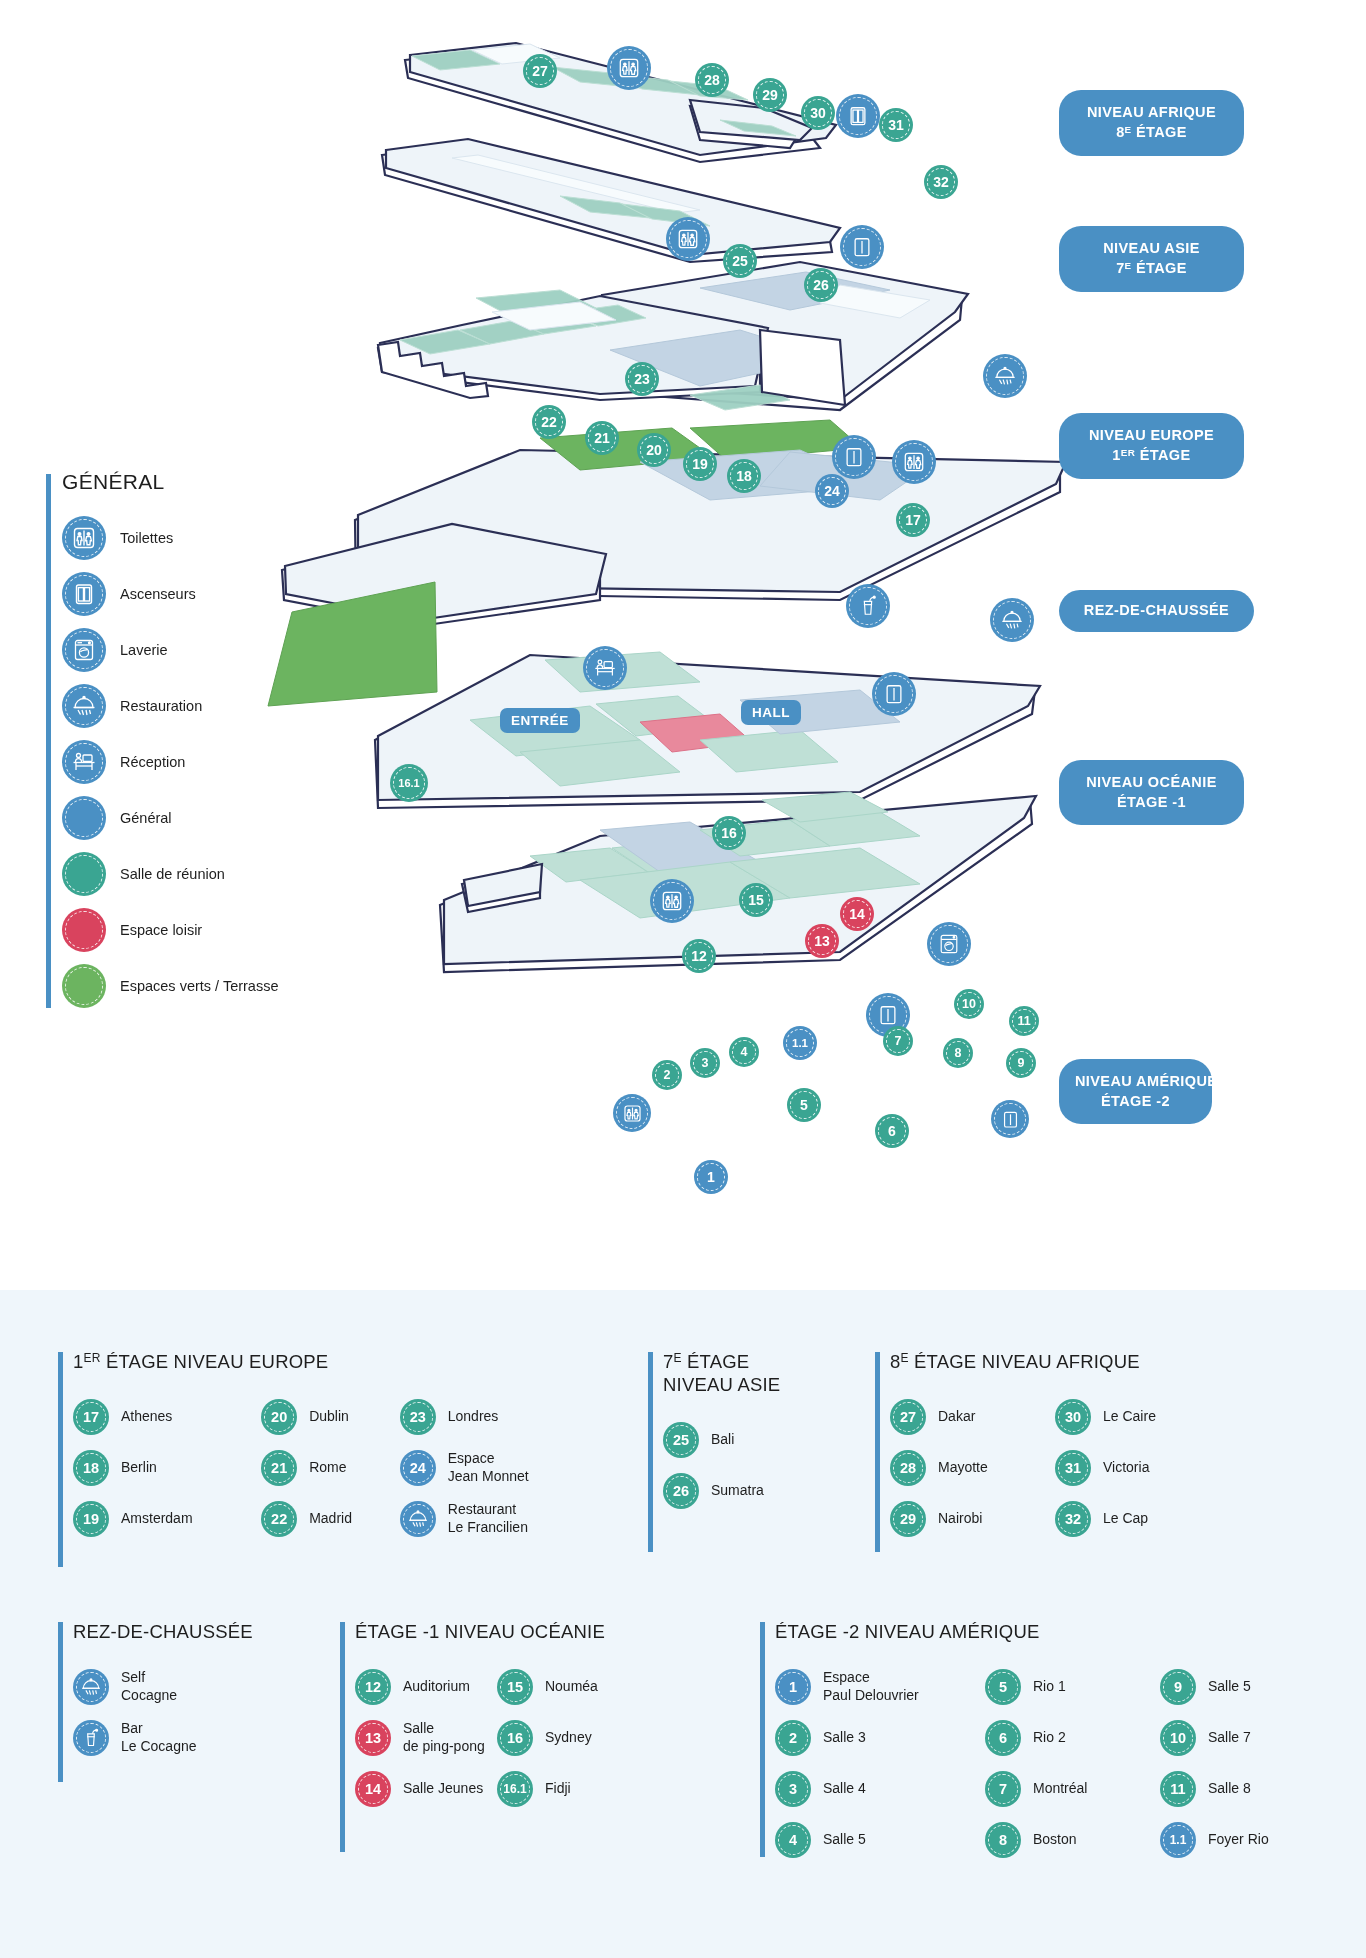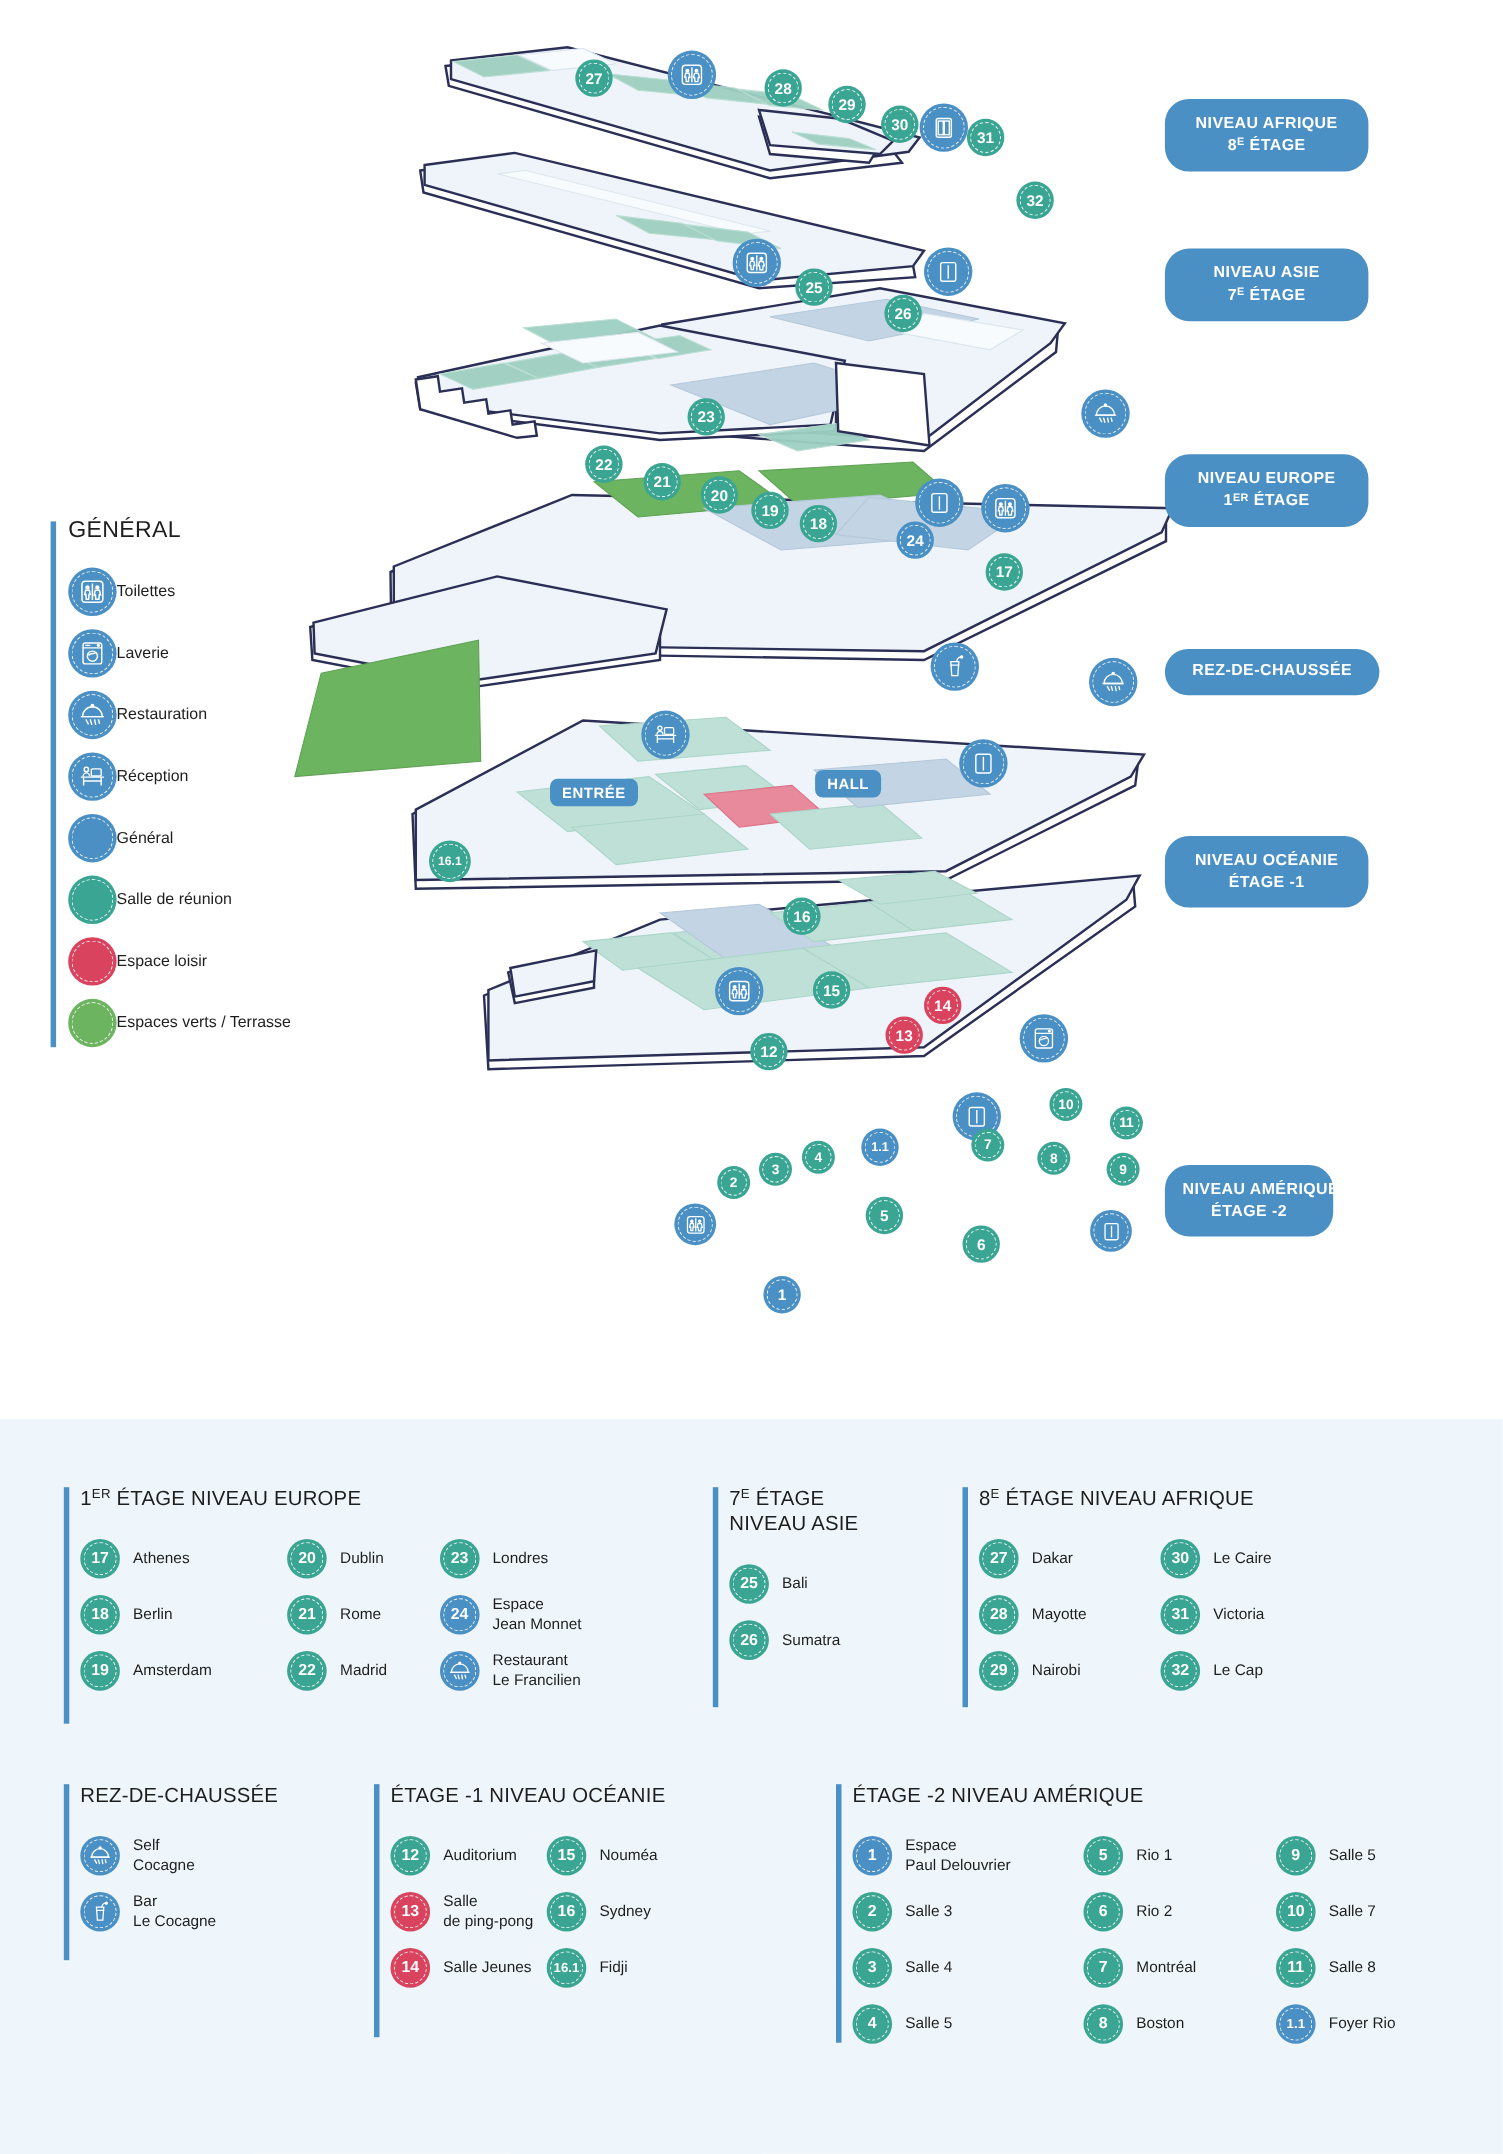--- a/index.html
+++ b/index.html
@@ -99,21 +99,21 @@
     position:absolute; left:46px; top:470px; width:250px;
     padding-left:16px;
   }
   #general-legend::before{
     content:""; position:absolute; left:0; top:4px; bottom:6px; width:5px;
     background:#4a90c4;
   }
   #general-legend h2{
     margin:0 0 16px 0; font-size:21px; font-weight:400; letter-spacing:.3px; color:#1e1e1e;
   }
-  .gl-row{ display:flex; align-items:center; height:56px; }
+  .gl-row{ display:flex; align-items:center; gap:14px; height:56px; }
   .gl-icon{
     position:relative;flex:0 0 auto;width:44px;height:44px;border-radius:50%;
     display:flex;align-items:center;justify-content:center;
   }
   .gl-icon::after{
     content:"";position:absolute;left:3px;top:3px;right:3px;bottom:3px;
     border:1.7px dashed rgba(255,255,255,.85);border-radius:50%;
   }
   .gl-icon svg{position:relative;z-index:2;}
   .c-blue{background:#4a90c4;}
@@ -549,20 +549,31 @@
             <line x1="12" y1="4.5" x2="12" y2="19.5"></line>
           <circle cx="7.5" cy="8" r="1.3" fill="#fff"></circle>
             <path d="M5.8 10.5h3.4l.8 4h-1.1l-.3 4.2H6.4l-.3-4.2H5z"></path>
           <circle cx="16.5" cy="8" r="1.3" fill="#fff"></circle>
             <path d="M14.6 10.6h3.8l1 4.2h-1.1l-.4 4h-2.8l-.4-4h-1.1z"></path>
         </svg>
       </div>
       <div class="gl-label">Toilettes</div>
     </div>
 
+    <div class="gl-row">
+      <div class="gl-icon c-blue">
+        <svg width="24" height="24" viewBox="0 0 24 24" fill="none" stroke="#fff" stroke-width="1.4">
+          <rect x="4.5" y="3" width="15" height="18.5" rx="2"></rect>
+            <line x1="12" y1="5.5" x2="12" y2="19"></line>
+          <rect x="6.4" y="5.6" width="5.1" height="13.4"></rect>
+            <rect x="12.5" y="5.6" width="5.1" height="13.4"></rect>
+        </svg>
+      </div>
+      <div class="gl-label">Ascenseurs</div>
+    </div>
 
     <div class="gl-row">
       <div class="gl-icon c-blue">
         <svg width="24" height="24" viewBox="0 0 24 24" fill="none" stroke="#fff" stroke-width="1.3">
           <rect x="3.5" y="2.5" width="17" height="19" rx="2"></rect>
             <line x1="3.5" y1="7" x2="20.5" y2="7"></line>
           <circle cx="12" cy="14.5" r="4.6"></circle>
             <path d="M8.4 13.8c2.4-2.4 5-1 7.2-2.6"></path>
           <circle cx="17.4" cy="4.7" r=".9" fill="#fff"></circle>
             <line x1="5.5" y1="4.7" x2="10" y2="4.7"></line>

